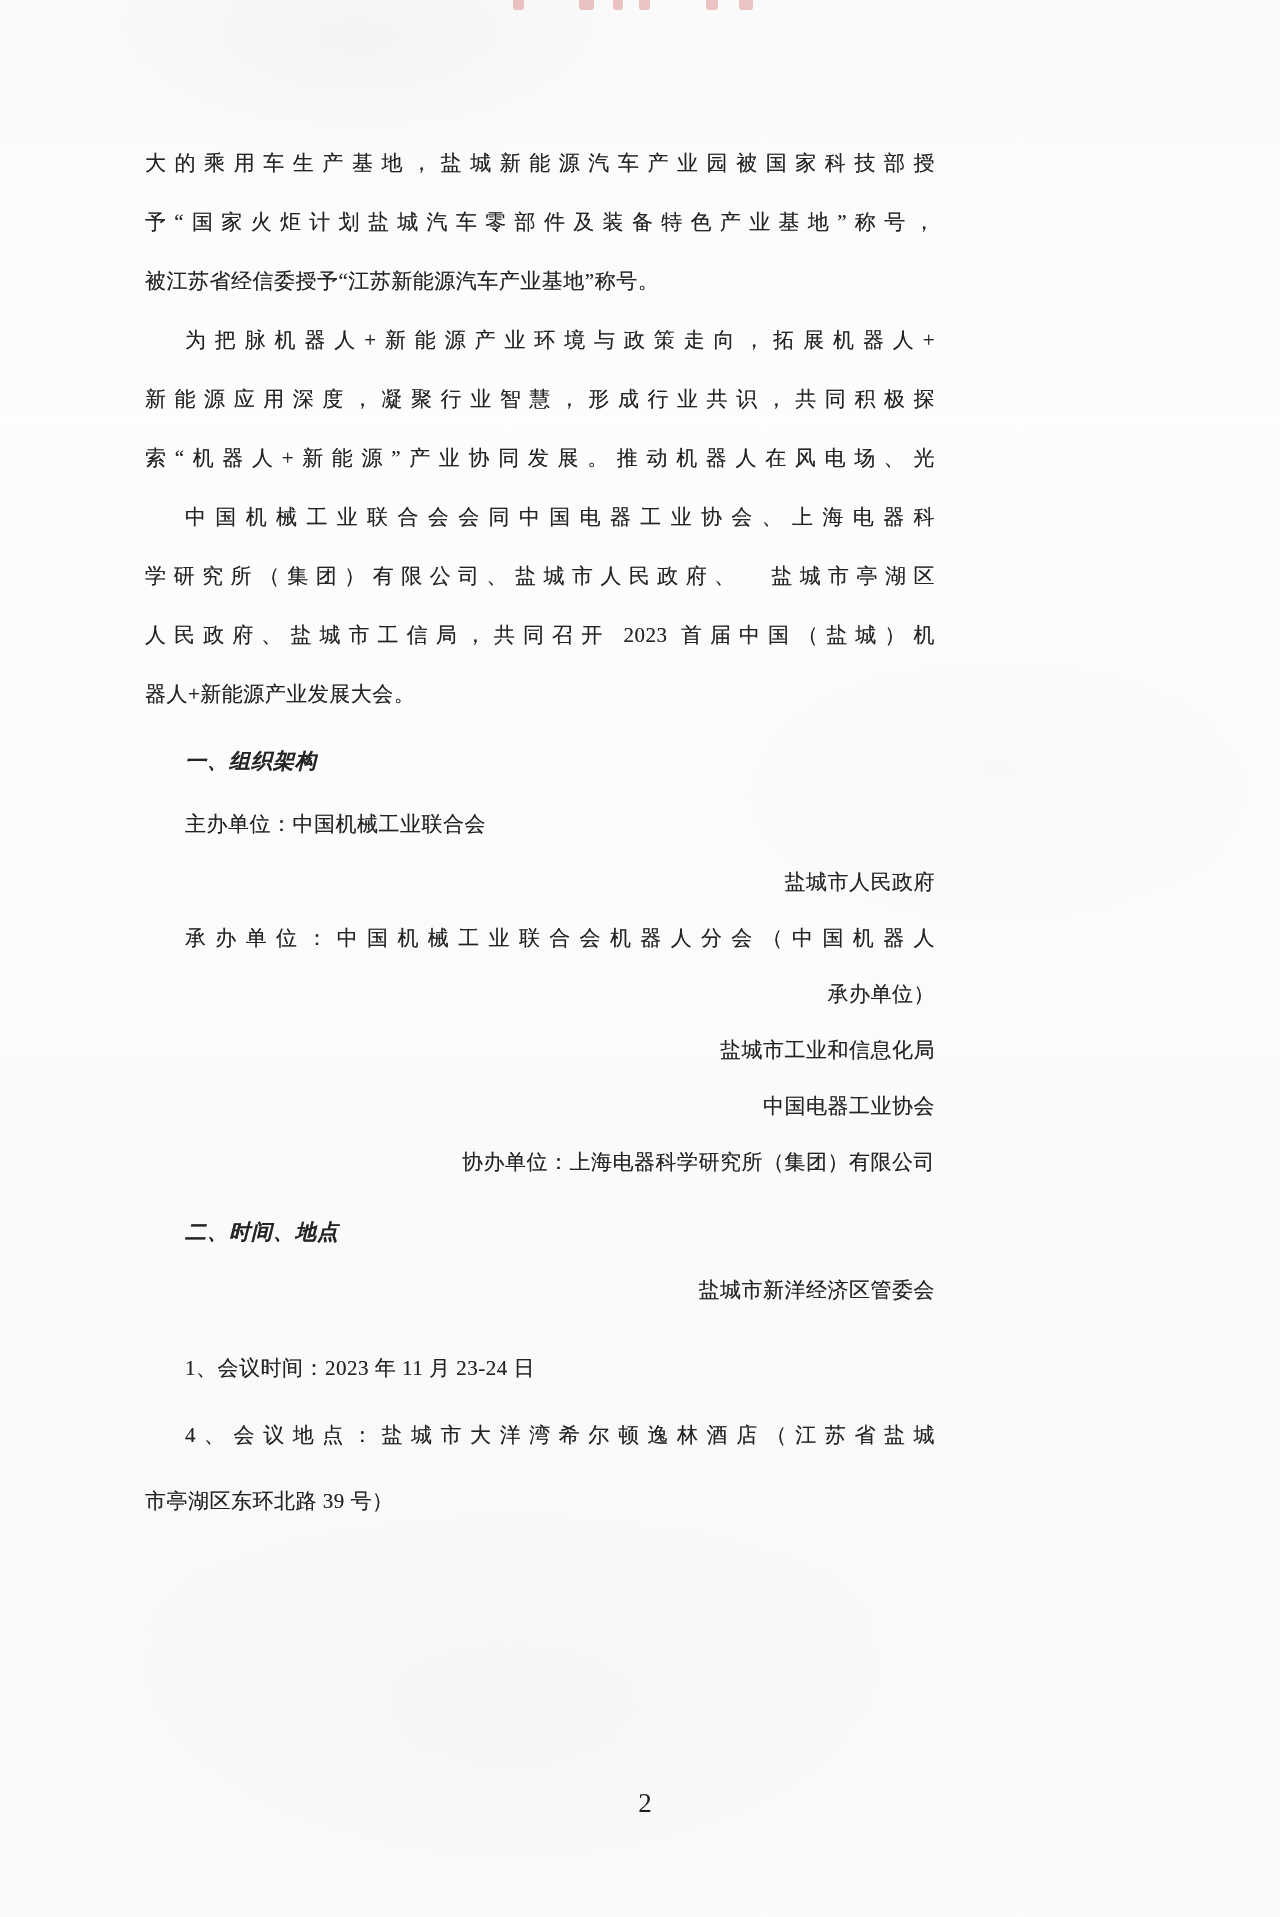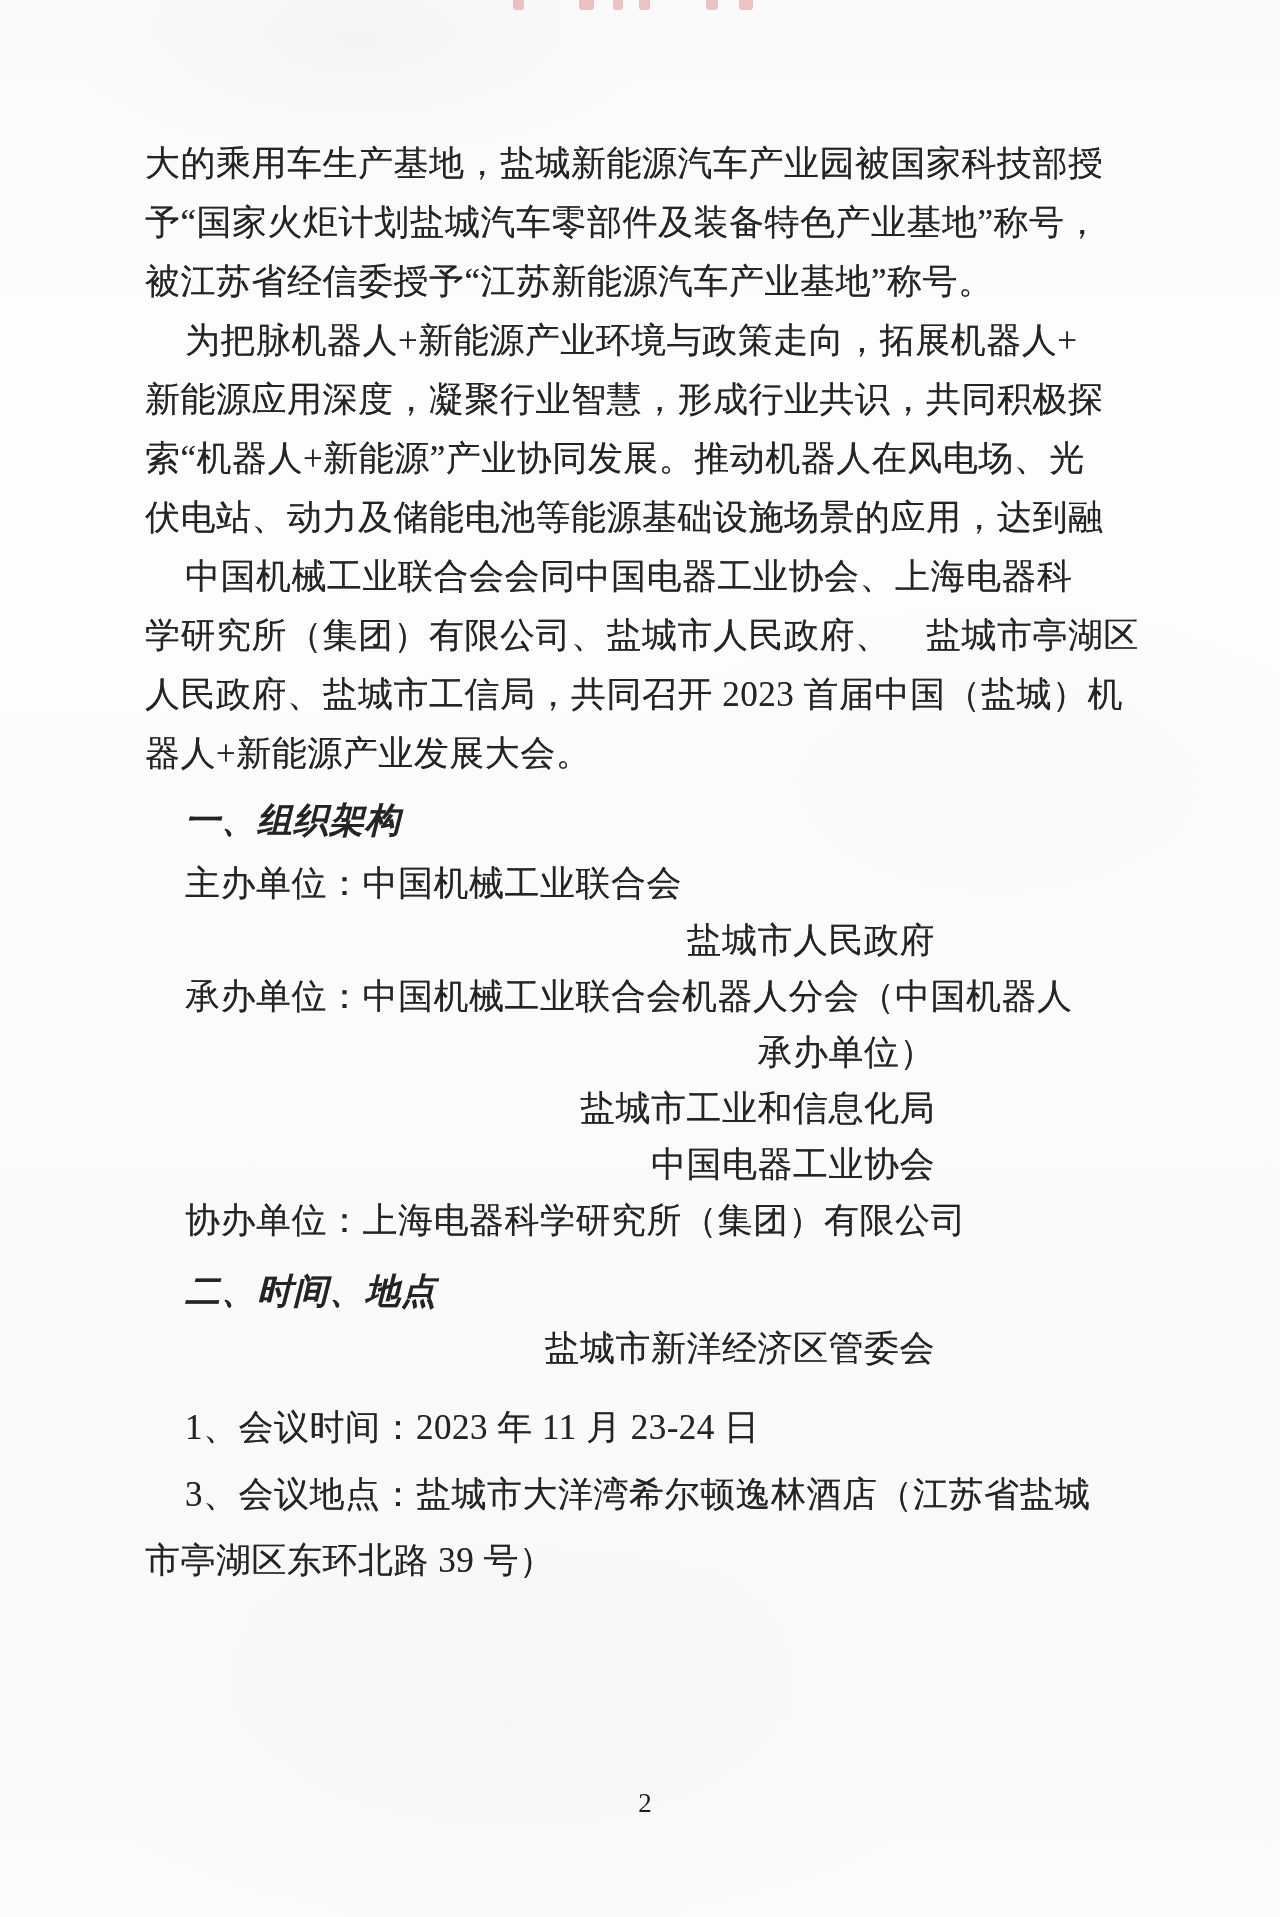--- a/index.html
+++ b/index.html
@@ -51,21 +51,21 @@
 
   .doc-body {
     position: absolute;
     left: 145px;
     top: 134px;
     width: 790px;
   }
   .line {
     height: 59px;
     line-height: 59px;
-    font-size: 35px;
+    font-size: 21px;
     letter-spacing: 0.5px;
     white-space: nowrap;
     color: #242424;
     text-shadow: 0 0 0.5px rgba(50,50,50,0.55);
   }
   .tight {
     height: 56px;
     line-height: 56px;
     text-align: right;
   }
@@ -108,33 +108,32 @@
   <span class="rf6"></span>
 </div>
 
 <div class="doc-body">
   <div class="line fill">大的乘用车生产基地，盐城新能源汽车产业园被国家科技部授</div>
   <div class="line fill">予“国家火炬计划盐城汽车零部件及装备特色产业基地”称号，</div>
   <div class="line">被江苏省经信委授予“江苏新能源汽车产业基地”称号。</div>
   <div class="line para fill">为把脉机器人+新能源产业环境与政策走向，拓展机器人+</div>
   <div class="line fill">新能源应用深度，凝聚行业智慧，形成行业共识，共同积极探</div>
   <div class="line fill">索“机器人+新能源”产业协同发展。推动机器人在风电场、光</div>
-  <div class="line fill">伏电站、动力及储能电池等能源基础设施场景的应用，达到融</div>
   <div class="line para fill">中国机械工业联合会会同中国电器工业协会、上海电器科</div>
   <div class="line fill">学研究所（集团）有限公司、盐城市人民政府、　盐城市亭湖区</div>
   <div class="line fill">人民政府、盐城市工信局，共同召开 2023 首届中国（盐城）机</div>
   <div class="line">器人+新能源产业发展大会。</div>
   <div class="line para bold gap8">一、组织架构</div>
   <div class="line para gap4">主办单位：中国机械工业联合会</div>
   <div class="line hang tight">盐城市人民政府</div>
   <div class="line para fill tight">承办单位：中国机械工业联合会机器人分会（中国机器人</div>
   <div class="line hang tight">承办单位）</div>
   <div class="line hang tight">盐城市工业和信息化局</div>
   <div class="line hang tight">中国电器工业协会</div>
   <div class="line para tight">协办单位：上海电器科学研究所（集团）有限公司</div>
   <div class="line para bold gap13">二、时间、地点</div>
   <div class="line hang tight">盐城市新洋经济区管委会</div>
   <div class="line para gap21">1、会议时间：2023 年 11 月 23-24 日</div>
-  <div class="line para fill gap8">3、会议地点：盐城市大洋湾希尔顿逸林酒店（江苏省盐城</div>
+  <div class="line para fill gap8">4、会议地点：盐城市大洋湾希尔顿逸林酒店（江苏省盐城</div>
   <div class="line gap7">市亭湖区东环北路 39 号）</div>
 </div>
 
 <div class="page-number">2</div>
 
 </body></html>

